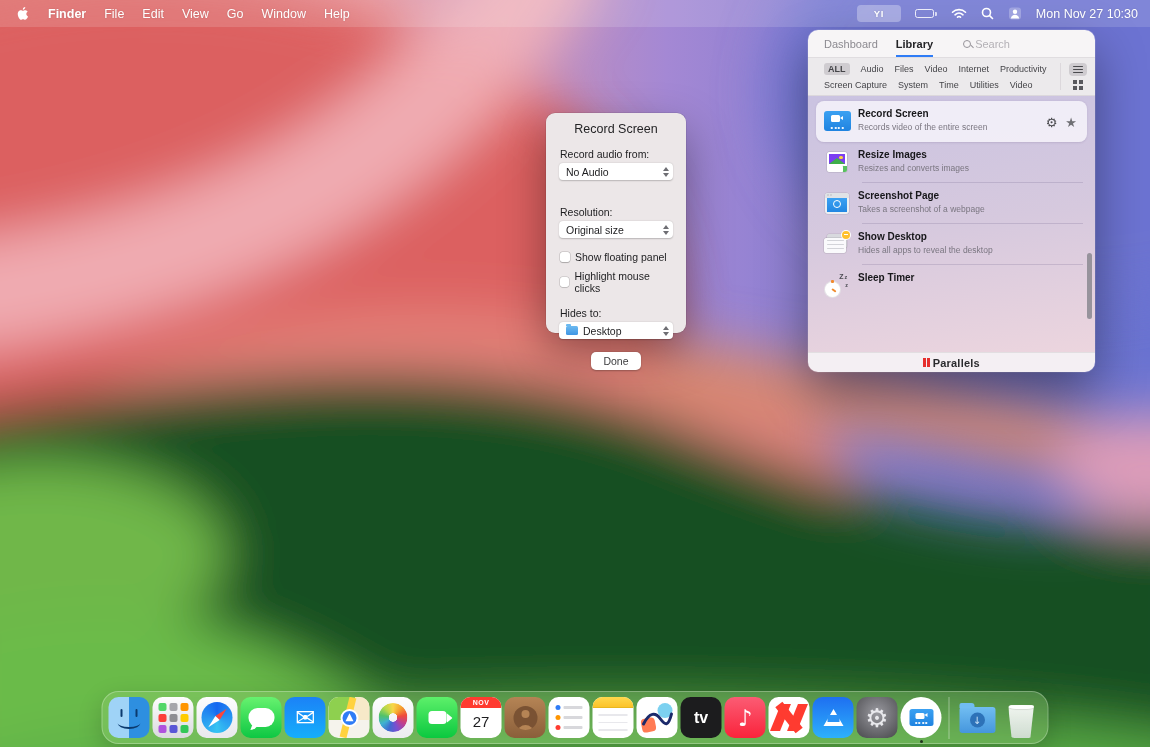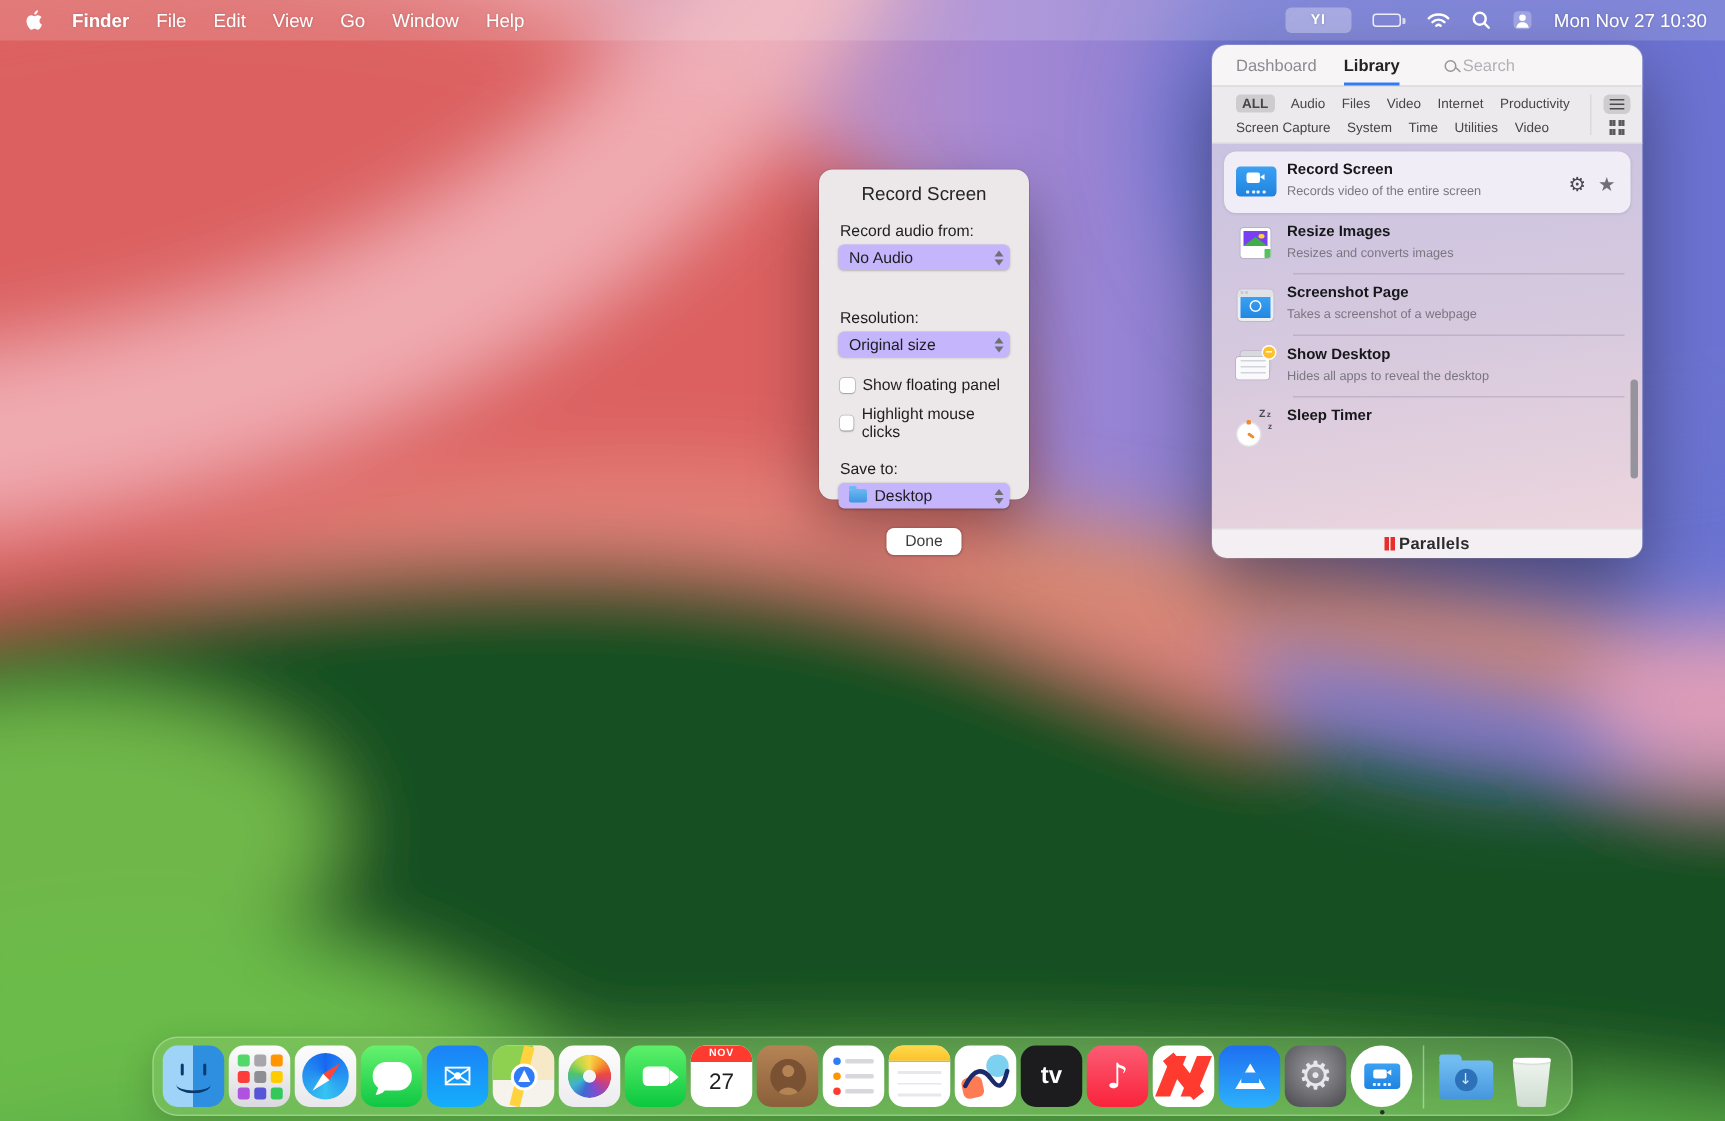--- a/index.html
+++ b/index.html
@@ -26,21 +26,21 @@
   .batt-fill { width:60%; height:100%; background:#fff; border-radius:1px; }
   .batt-cap { width:2px; height:4px; background:rgba(255,255,255,0.7); border-radius:0 1px 1px 0; margin-left:1px; }
   .clock { font-size:12.5px; }
 
   
   .dialog { position:absolute; left:546px; top:113px; width:140px; height:220px;
     background:#ece7e8; border-radius:9px; box-shadow:0 18px 45px rgba(0,0,0,0.38), 0 0 0 0.5px rgba(0,0,0,0.15);
     z-index:20; padding:9px 13px 0 13px; color:#1d1d1f; }
   .dlg-title { text-align:center; font-size:12.5px; color:#242426; margin-bottom:12px; }
   .dlg-label { font-size:10.5px; margin:8px 1px 3px 1px; }
-  .dlg-select { background:#c4b5fd; border-radius:4px; height:17px; display:flex; align-items:center;
+  .dlg-select { background:#ffffff; border-radius:4px; height:17px; display:flex; align-items:center;
     padding:0 4px 0 7px; font-size:10.5px; box-shadow:0 0.5px 1.5px rgba(0,0,0,0.22); cursor:default; }
   .dlg-select .sel-text { flex:1; }
   .stepper { display:flex; flex-direction:column; align-items:center; gap:2px; }
   .tri-up { width:0; height:0; border-left:3px solid transparent; border-right:3px solid transparent; border-bottom:4px solid #6e6e73; }
   .tri-dn { width:0; height:0; border-left:3px solid transparent; border-right:3px solid transparent; border-top:4px solid #6e6e73; }
   .chk-row { display:flex; align-items:center; gap:5px; margin:7px 0 0 1px; }
   .chk-box { width:10px; height:10px; background:#fff; border-radius:2.5px; box-shadow:0 0 0 0.5px rgba(0,0,0,0.18), 0 0.5px 1px rgba(0,0,0,0.2); }
   .chk-label { font-size:10.5px; }
   .folder-mini { width:12px; height:9px; background:linear-gradient(#6cb9f0,#3f96e4); border-radius:1.5px; position:relative; margin-right:5px; }
   .folder-mini::before { content:""; position:absolute; top:-2px; left:0; width:5px; height:2px; background:#6cb9f0; border-radius:1px 1px 0 0; }
@@ -308,21 +308,21 @@
 
     <div class="chk-row" style="margin-top:13px">
       <span class="chk-box"></span>
       <span class="chk-label">Show floating panel</span>
     </div>
     <div class="chk-row">
       <span class="chk-box"></span>
       <span class="chk-label">Highlight mouse clicks</span>
     </div>
 
-    <div class="dlg-label" style="margin-top:13px">Save to:</div>
+    <div class="dlg-label" style="margin-top:13px">Hides to:</div>
     <div class="dlg-select">
       <span class="folder-mini"></span>
       <span class="sel-text">Desktop</span>
       <span class="stepper">
           <i class="tri-up"></i>
           <i class="tri-dn"></i>
         </span>
     </div>
 
     <div class="done-wrap">

